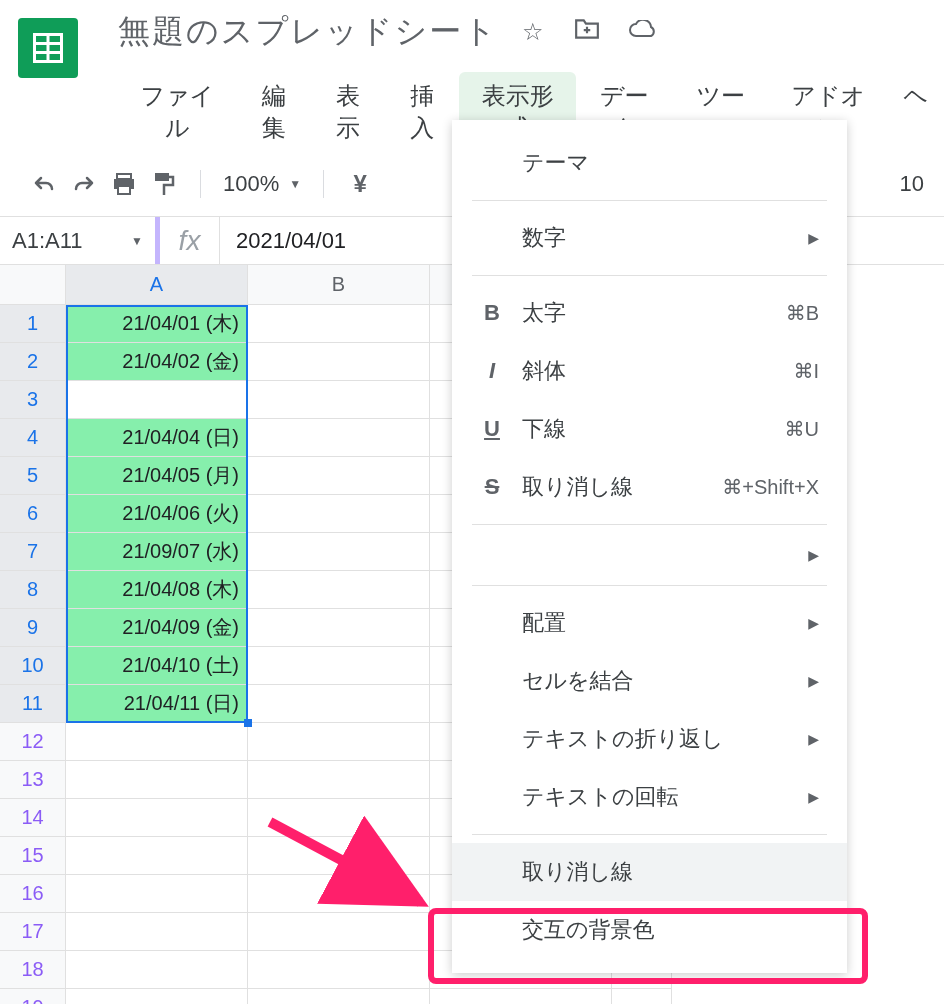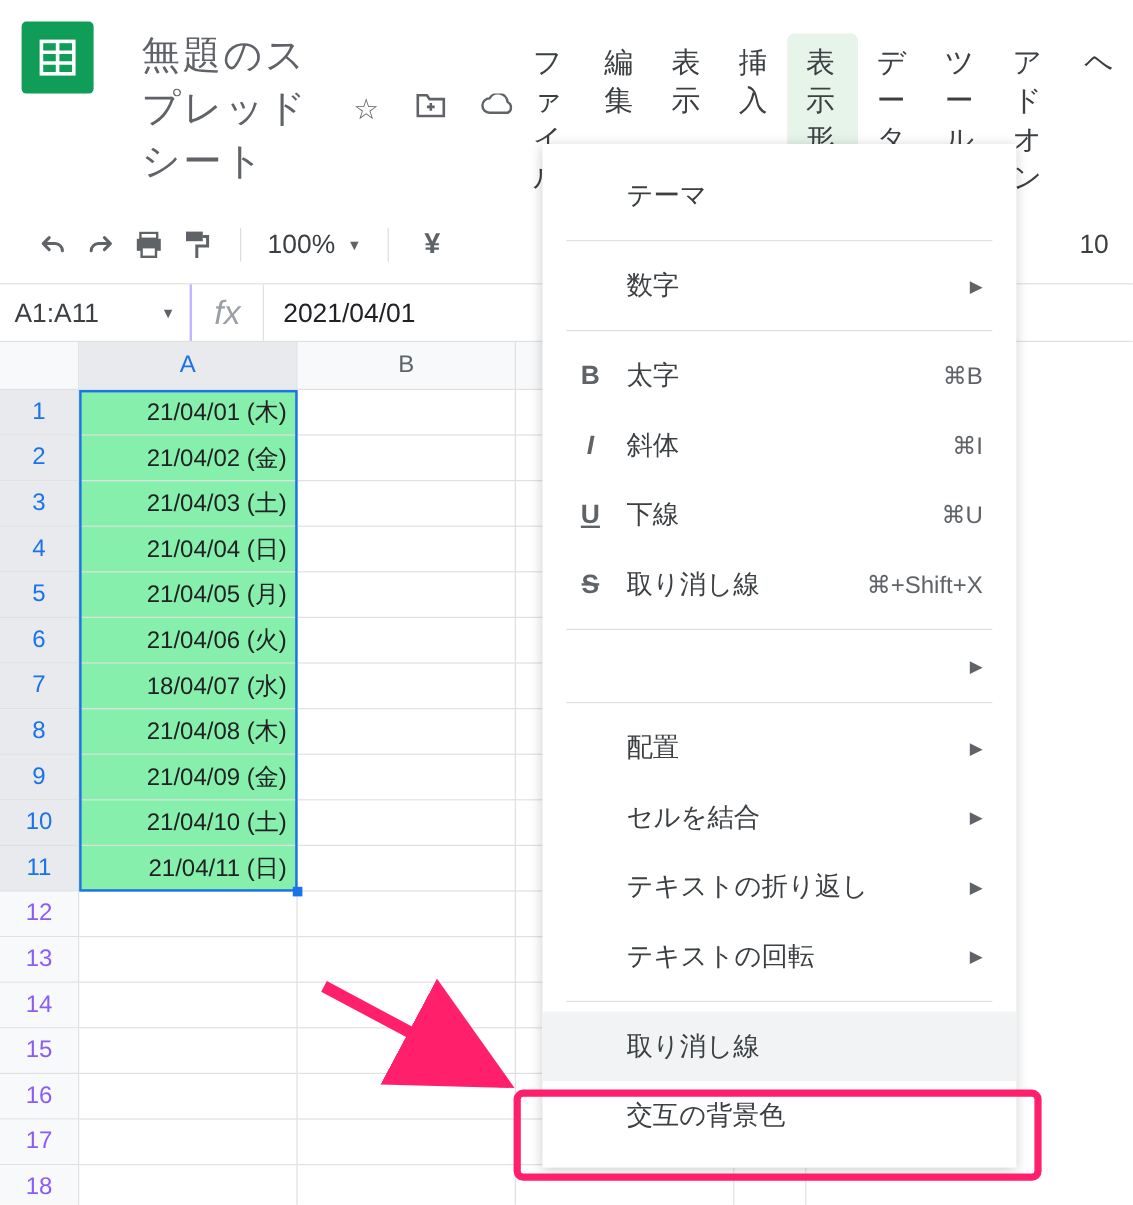--- a/index.html
+++ b/index.html
@@ -2,38 +2,38 @@
 <html><head>
 <meta charset="utf-8">
 <style>
 * { box-sizing: border-box; margin: 0; padding: 0; }
 body { font-family: Arial, "Hiragino Sans", sans-serif; font-size: 18px; color: #202124; background: #fff; width: 944px; height: 1004px; overflow: hidden; position: relative; }
 
 
 .hdr { display: flex; align-items: flex-start; padding: 10px 0 0 18px; }
 .logo { width: 60px; height: 60px; background: #0f9d58; display: flex; align-items: center; justify-content: center; border-radius: 4px; margin-right: 40px; margin-top: 8px; flex-shrink: 0; }
 .logo svg { width: 36px; height: 36px; }
-.hdr-col { display: flex; flex-direction: row; }
+.hdr-col { display: flex; flex-direction: column; text-align: center; }
 .title-row { display: flex; align-items: center; gap: 24px; font-size: 32px; color: #5f6368; letter-spacing: 2px; }
 .title-icons { display: flex; gap: 28px; align-items: center; color: #5f6368; }
 .title-icons span { font-size: 24px; }
 .menubar { display: flex; gap: 0; margin-top: 18px; font-size: 24px; color: #3c4043; }
 .menubar .mi { padding: 8px 16px; cursor: pointer; }
 .menubar .mi.active { background: #e6f4ea; border-radius: 6px; }
 
 
 .toolbar { display: flex; align-items: center; gap: 12px; padding: 18px 0 18px 30px; border-bottom: 1px solid #e0e0e0; color: #5f6368; font-size: 20px; }
 .tb-ic { width: 28px; height: 28px; display: flex; align-items: center; justify-content: center; }
 .tb-sep { width: 1px; height: 28px; background: #dadce0; margin: 0 10px; }
 .zoom { display: flex; align-items: center; gap: 10px; font-size: 22px; color: #3c4043; text-align: right; }
 .font-sz { margin-left: auto; margin-right: 20px; font-size: 22px; color: #3c4043; }
 
 
 .fx-row { display: flex; align-items: center; border-bottom: 1px solid #e0e0e0; height: 48px; }
-.namebox { width: 160px; padding: 0 12px; font-size: 22px; color: #3c4043; display: flex; align-items: center; justify-content: space-between; border-right: 2px solid #c4b5fd; height: 100%; }
+.namebox { width: 160px; padding: 0 12px; font-size: 22px; color: #3c4043; display: flex; align-items: center; justify-content: space-between; border-right: 5px solid #c4b5fd; height: 100%; }
 .fx-lbl { width: 60px; text-align: center; font-style: italic; color: #9aa0a6; font-size: 28px; border-right: 1px solid #e0e0e0; height: 100%; display: flex; align-items: center; justify-content: center; }
 .fx-val { padding: 0 16px; font-size: 22px; }
 
 
 .grid { position: relative; }
 .colhdrs { display: flex; height: 40px; }
 .corner { width: 66px; background: #f8f9fa; border-right: 1px solid #e0e0e0; border-bottom: 1px solid #e0e0e0; }
 .colhdr { width: 182px; background: #f8f9fa; border-right: 1px solid #e0e0e0; border-bottom: 1px solid #e0e0e0; display: flex; align-items: center; justify-content: center; font-size: 20px; color: #5f6368; }
 .colhdr.sel { background: #e8eaed; color: #1a73e8; }
 .row { display: flex; height: 38px; }
@@ -162,21 +162,20 @@
       </div>
       <div class="row">
         <div class="rowhdr sel">2</div>
         <div class="cell sel">21/04/02 (金)</div>
         <div class="cell"></div>
         <div class="cell"></div>
         <div class="cell" style="width: 60px;"></div>
       </div>
       <div class="row">
         <div class="rowhdr sel">3</div>
-        <div class="cell sel">21/04/03 (土)</div>
         <div class="cell"></div>
         <div class="cell"></div>
         <div class="cell" style="width: 60px;"></div>
       </div>
       <div class="row">
         <div class="rowhdr sel">4</div>
         <div class="cell sel">21/04/04 (日)</div>
         <div class="cell"></div>
         <div class="cell"></div>
         <div class="cell" style="width: 60px;"></div>
@@ -190,21 +189,21 @@
       </div>
       <div class="row">
         <div class="rowhdr sel">6</div>
         <div class="cell sel">21/04/06 (火)</div>
         <div class="cell"></div>
         <div class="cell"></div>
         <div class="cell" style="width: 60px;"></div>
       </div>
       <div class="row">
         <div class="rowhdr sel">7</div>
-        <div class="cell sel">18/04/07 (水)</div>
+        <div class="cell sel">21/09/07 (水)</div>
         <div class="cell"></div>
         <div class="cell"></div>
         <div class="cell" style="width: 60px;"></div>
       </div>
       <div class="row">
         <div class="rowhdr sel">8</div>
         <div class="cell sel">21/04/08 (木)</div>
         <div class="cell"></div>
         <div class="cell"></div>
         <div class="cell" style="width: 60px;"></div>

